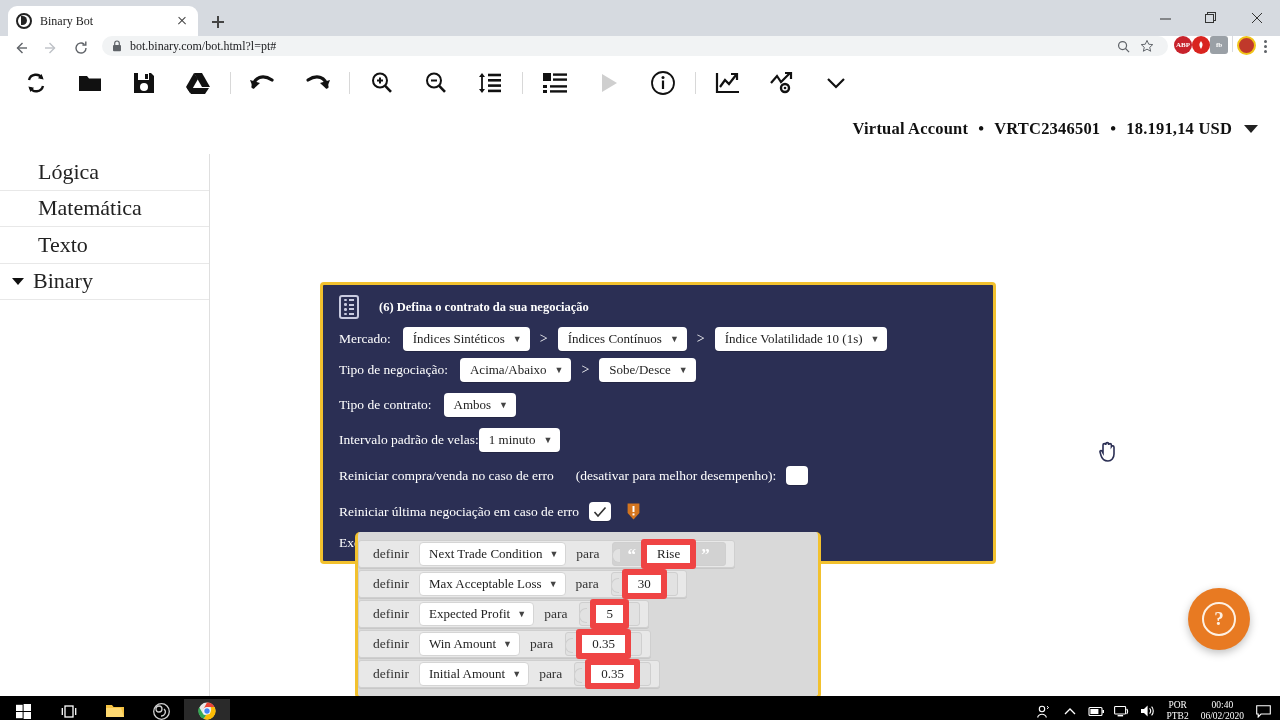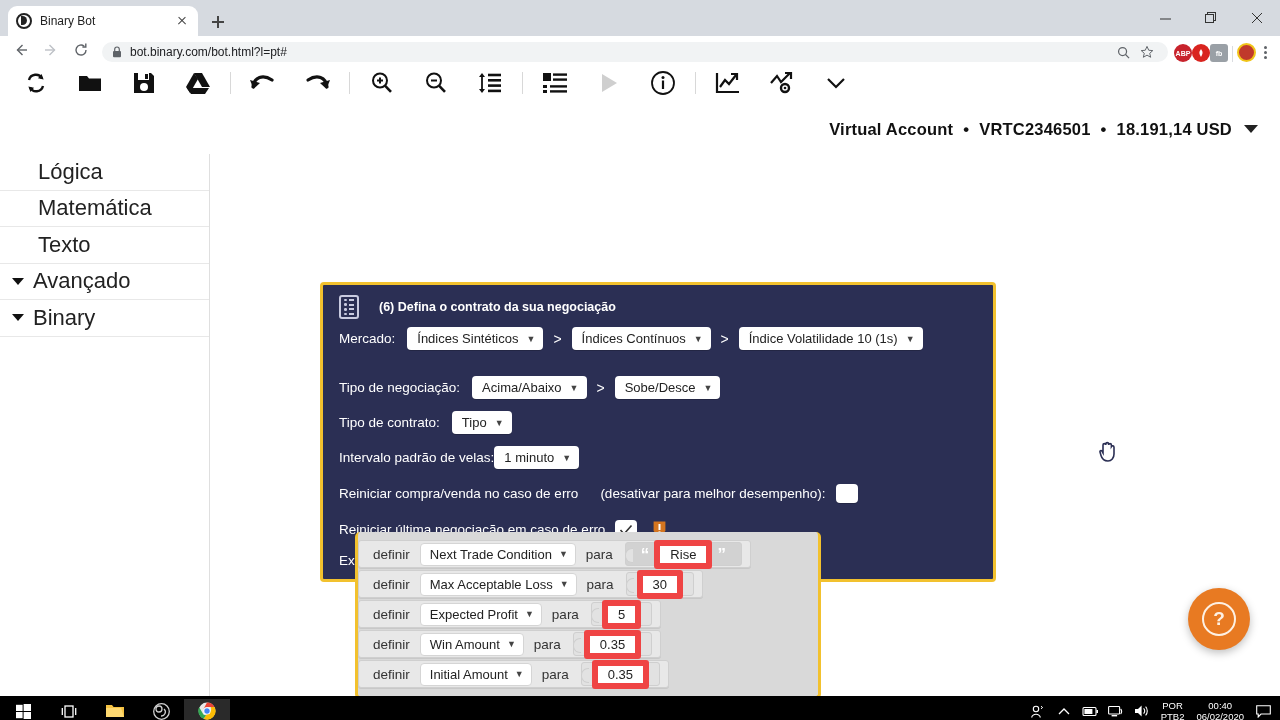--- a/index.html
+++ b/index.html
@@ -2,21 +2,21 @@
 <html><head>
 <meta charset="utf-8">
 <style>
   * { box-sizing: border-box; margin: 0; padding: 0; }
   html, body {
     width: 1280px; height: 720px;
     overflow: hidden;
     font-family: "Liberation Sans", sans-serif;
     background: #000;
   }
-  #root { position: relative; width: 1280px; height: 720px; background:#fff; }
+  #root { position: relative; width: 1280px; height: 720px; background:#fff;font-family:Liberation Serif, serif; }
 
   
   .chrome-titlebar {
     position:absolute; left:0; top:0; width:1280px; height:36px;
     background:#d6dae0;
     display:flex; align-items:flex-end;
   }
   .tab {
     margin-left:8px; width:190px; height:30px; background:#fff;
     border-radius:9px 9px 0 0; display:flex; align-items:center;
@@ -41,21 +41,21 @@
   .newtab { width:28px;height:28px;margin-left:6px;position:relative;cursor:pointer;}
   .newtab::before,.newtab::after{content:"";position:absolute;background:#444;}
   .newtab::before{left:8px;top:13px;width:12px;height:1.6px;}
   .newtab::after{left:13.2px;top:8px;width:1.6px;height:12px;}
   .wctrls{margin-left:auto;display:flex;height:36px;}
   .wctrl{width:46px;height:36px;display:flex;align-items:center;justify-content:center;cursor:pointer;}
   .wctrl svg{display:block;}
 
   .chrome-toolbar{
     position:absolute;left:0;top:36px;width:1280px;height:26px;
-    background:#fff;display:flex;align-items:flex-end;padding:0 6px;
+    background:#fff;display:flex;align-items:flex-start;padding:0 6px;
   }
   .navbtn{width:30px;height:24px;display:flex;align-items:center;justify-content:center;color:#5f6368;cursor:pointer;}
   .omnibox{
     flex:1;height:20px;background:#f1f3f4;border-radius:11px;
     display:flex;align-items:center;padding:0 10px;margin:0 6px; min-width:0;
   }
   .omni-lock{width:10px;height:12px;margin-right:8px;flex:none;}
   .omni-url{font-size:12px;color:#202124;white-space:nowrap;overflow:hidden;}
   .omni-right{display:flex;align-items:center;gap:2px;margin-left:auto;}
   .ext{width:18px;height:18px;border-radius:50%;display:flex;align-items:center;justify-content:center;
@@ -424,24 +424,20 @@
           <span class="fly-label fly-indent">Lógica</span>
         </div>
         <div class="fly-item">
           <span class="fly-label fly-indent">Matemática</span>
         </div>
         <div class="fly-item">
           <span class="fly-label fly-indent">Texto</span>
         </div>
         <div class="fly-item">
           <span class="fly-arrow"></span>
-          <span class="fly-label">Avançado</span>
-        </div>
-        <div class="fly-item">
-          <span class="fly-arrow"></span>
           <span class="fly-label">Binary</span>
         </div>
       </div>
 
       <div class="canvas">
 
         <div class="blk-trade">
 
           <div class="blk-title">
             <span class="blk-icon">
@@ -476,37 +472,37 @@
               <span>Índices Contínuos</span>
                 <span class="car">▼</span>
             </span>
             <span class="gt">&gt;</span>
             <span class="dd">
               <span>Índice Volatilidade 10 (1s)</span>
                 <span class="car">▼</span>
             </span>
           </div>
 
-          <div class="blk-row" style="margin-top:22px">
+          <div class="blk-row" style="margin-top:4px">
             <span class="lbl">Tipo de negociação:</span>
             <span class="dd" style="margin-left:12px">
               <span>Acima/Abaixo</span>
                 <span class="car">▼</span>
             </span>
             <span class="gt">&gt;</span>
             <span class="dd">
               <span>Sobe/Desce</span>
                 <span class="car">▼</span>
             </span>
           </div>
 
           <div class="blk-row" style="margin-top:8px">
             <span class="lbl">Tipo de contrato:</span>
             <span class="dd" style="margin-left:12px">
-              <span>Tipo</span>
+              <span>Ambos</span>
                 <span class="car">▼</span>
             </span>
           </div>
 
           <div class="blk-row" style="margin-top:8px">
             <span class="lbl">Intervalo padrão de velas:</span>
             <span class="dd" style="">
               <span>1 minuto</span>
                 <span class="car">▼</span>
             </span>

